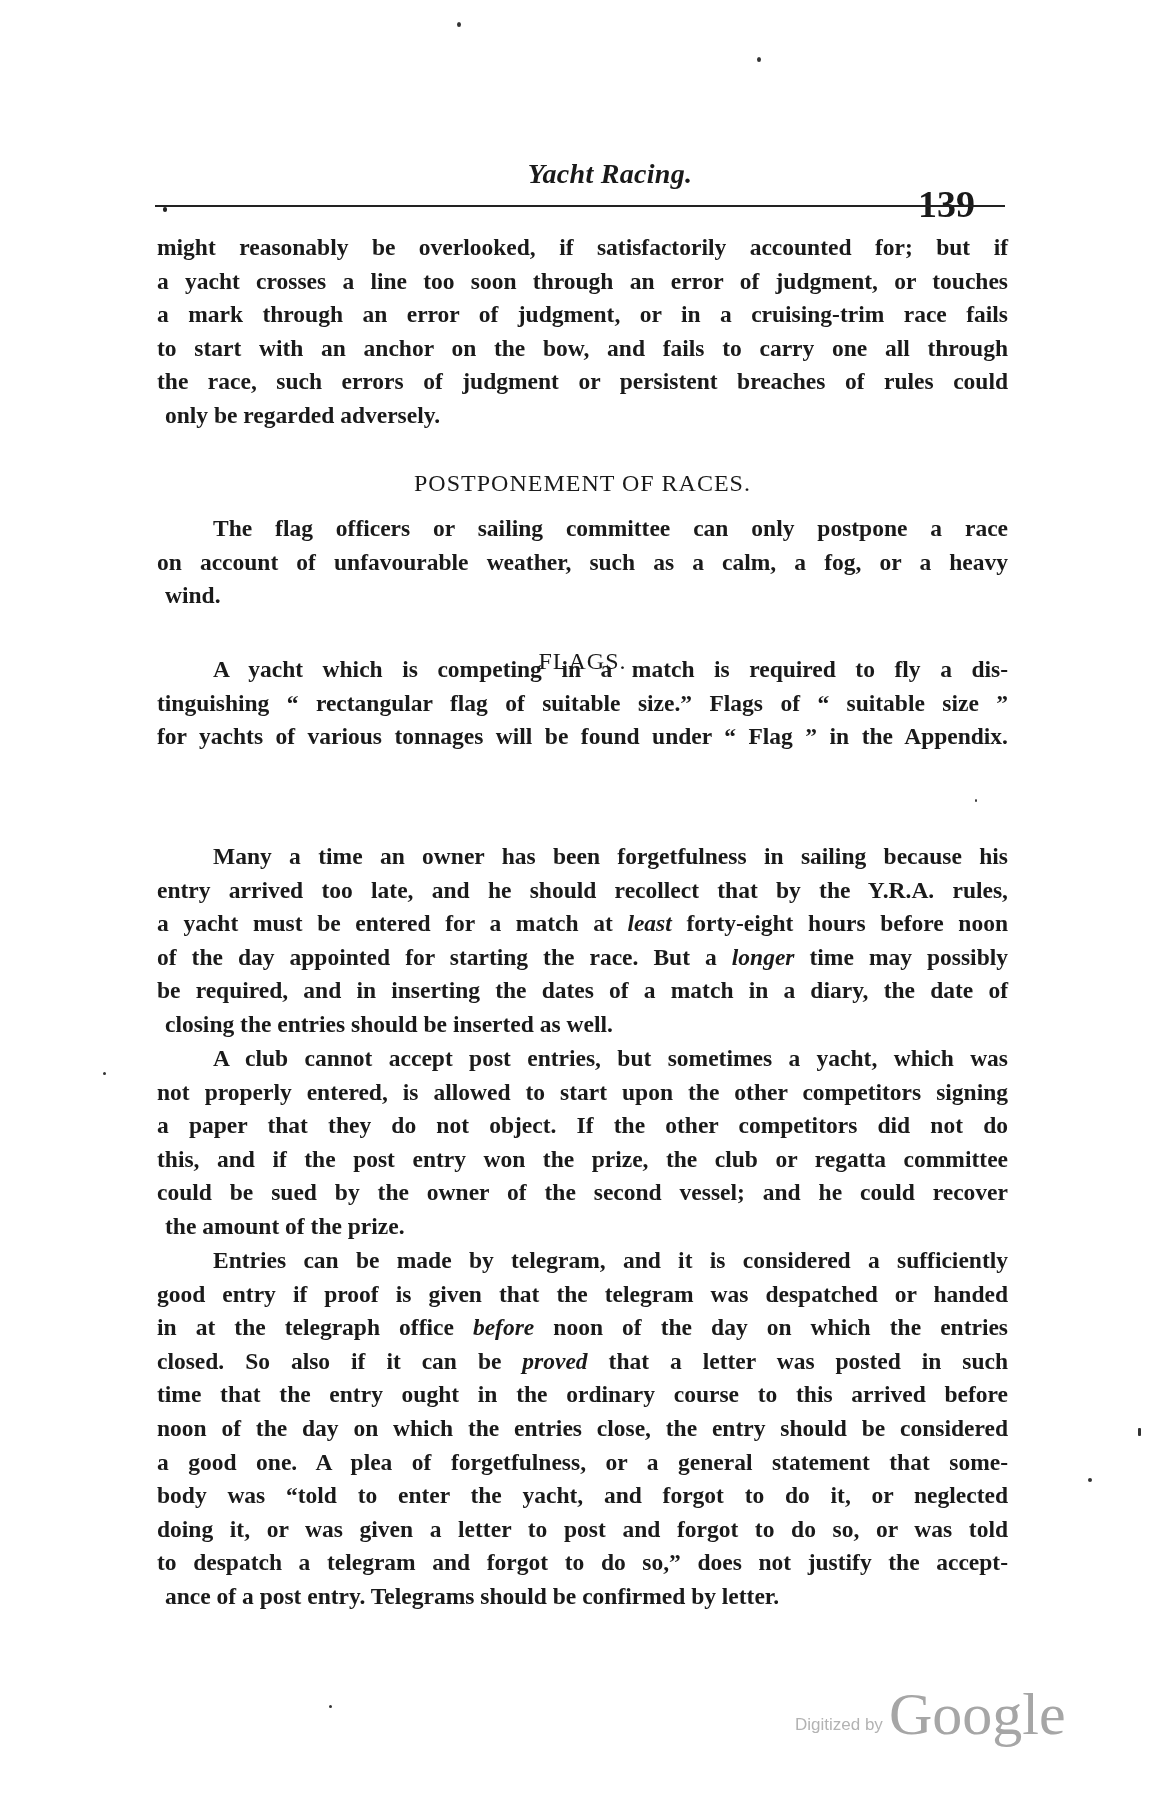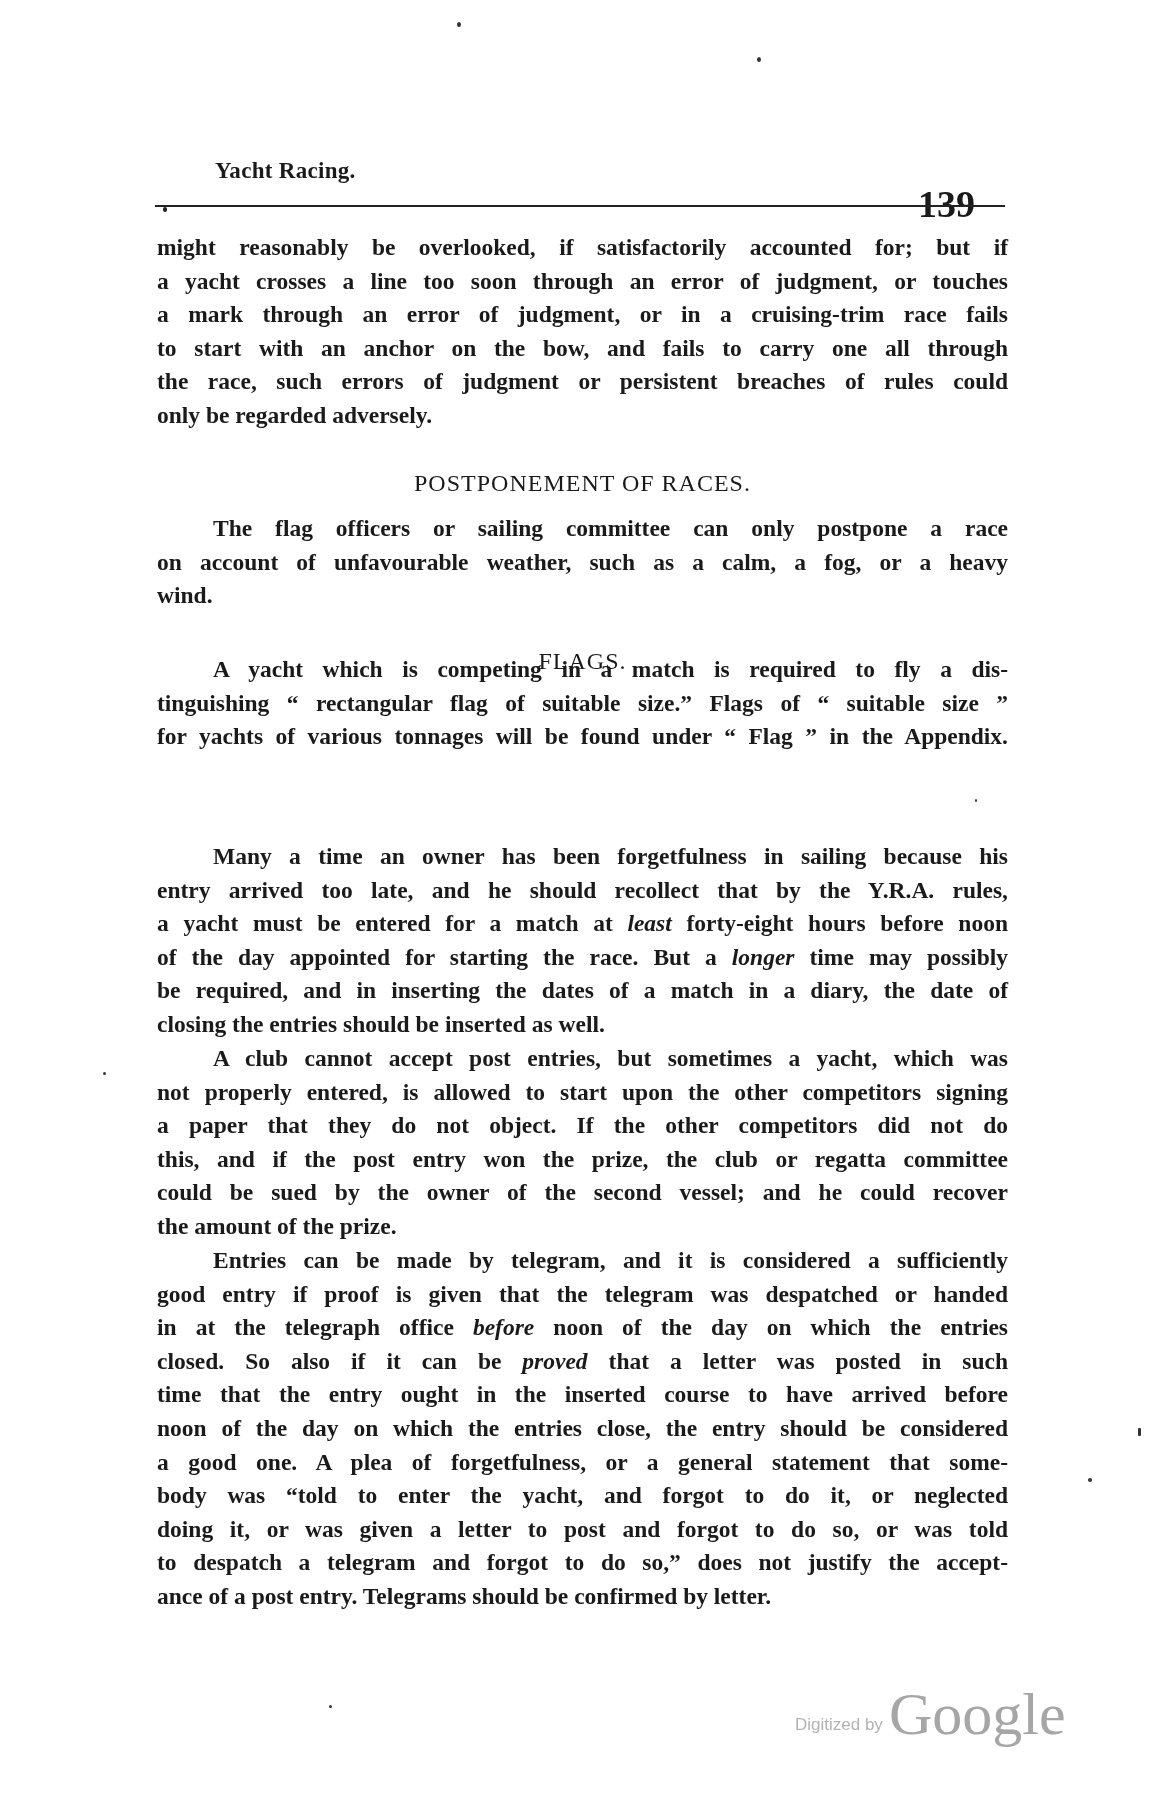--- a/index.html
+++ b/index.html
@@ -24,23 +24,24 @@
       position: absolute;
       left: 155px;
       top: 152px;
       width: 850px;
       height: 44px;
     }
     .running-title {
       position: absolute;
       left: 0; right: 0;
       top: 6px;
-      text-align: left;
+      text-align: center;
+      font-style: italic;
       font-weight: bold;
-      font-size: 23px;
+      font-size: 28px;
       letter-spacing: 0.3px;
       padding-left: 60px;
     }
     .page-number {
       position: absolute;
       right: 30px;
       top: 6px;
       font-weight: bold;
       font-size: 38px;
       margin-top: 24px;
@@ -72,20 +73,21 @@
     }
     .line {
       display: block;
       text-align: justify;
       text-align-last: justify;
       white-space: nowrap;
       height: 33.6px;
     }
     .line.last {
       text-align-last: left;
+      margin-left: 8px;
     }
     .line.indent {
       padding-left: 56px;
     }
     .heading {
       position: absolute;
       left: 157px;
       width: 851px;
       text-align: center;
       font-size: 24px;
@@ -178,21 +180,21 @@
     <span class="line">this, and if the post entry won the prize, the club or regatta committee</span>
     <span class="line">could be sued by the owner of the second vessel; and he could recover</span>
     <span class="line last">the amount of the prize.</span>
   </div>
 
   <div class="body-text" style="top:1244px;">
     <span class="line indent">Entries can be made by telegram, and it is considered a sufficiently</span>
     <span class="line">good entry if proof is given that the telegram was despatched or handed</span>
     <span class="line"><span>in at the telegraph office </span><em>before</em><span> noon of the day on which the entries</span></span>
     <span class="line"><span>closed.  So also if it can be </span><em>proved</em><span> that a letter was posted in such</span></span>
-    <span class="line">time that the entry ought in the inserted course to have arrived before</span>
+    <span class="line">time that the entry ought in the ordinary course to this arrived before</span>
     <span class="line">noon of the day on which the entries close, the entry should be considered</span>
     <span class="line">a good one.  A plea of forgetfulness, or a general statement that some-</span>
     <span class="line">body was “told to enter the yacht, and forgot to do it, or neglected</span>
     <span class="line">doing it, or was given a letter to post and forgot to do so, or was told</span>
     <span class="line">to despatch a telegram and forgot to do so,” does not justify the accept-</span>
     <span class="line last">ance of a post entry.  Telegrams should be confirmed by letter.</span>
   </div>
 
   <div class="watermark">
     <span class="wm-small">Digitized by</span><span class="wm-big">Google</span>

